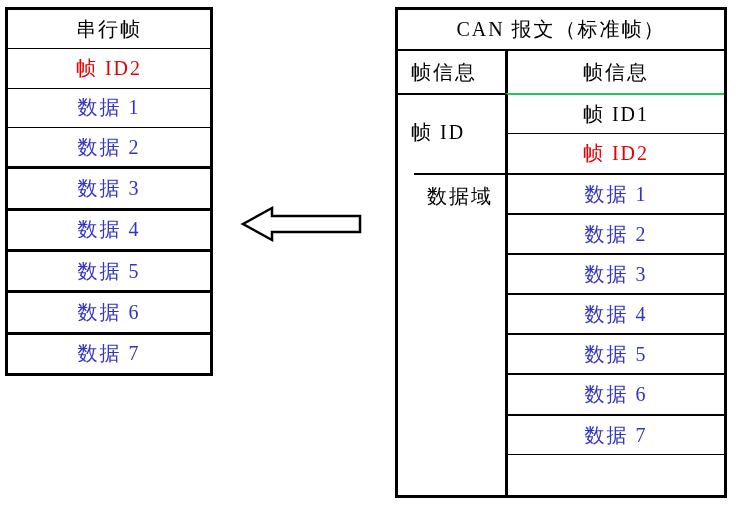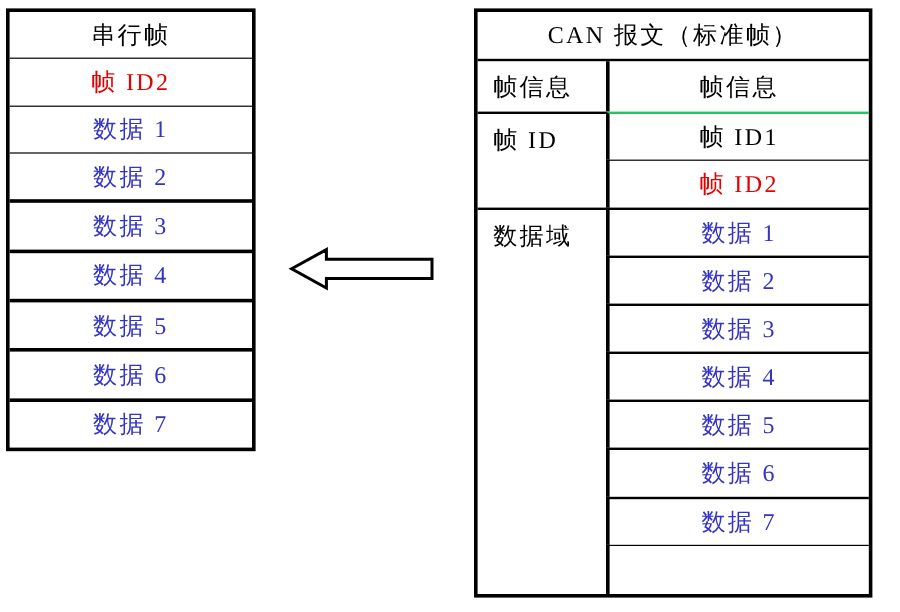--- a/index.html
+++ b/index.html
@@ -63,28 +63,28 @@
     justify-content: center;
     border-bottom: 2px solid #000;
   }
   .c-leftcol { padding-left: 13px; justify-content: flex-start; }
   .c-rightcol { border-left: 3px solid #000; justify-content: center; }
   .c-info-l { grid-column: 1; grid-row: 2; }
   .c-info-r { grid-column: 2; grid-row: 2; }
   .c-id-label {
     grid-column: 1; grid-row: 3 / 5;
     border-top: 2px solid #000;
-    align-items: flex-start; padding-top: 8px;
+    align-items: flex-start; padding-top: 24px;
   }
   .c-id1 { grid-column: 2; grid-row: 3; border-top: 2px solid #22c55e; align-items: center; }
   .c-id2 { grid-column: 2; grid-row: 4; border-top: 1px solid #000; }
   .c-data-label {
     grid-column: 1; grid-row: 5 / 13;
     border-top: 2px solid #000;
-    align-items: flex-start; padding-top: 8px;
+    align-items: flex-start; padding-top: 8px; margin-left: 16px;
   }
   .c-d  { grid-column: 2; border-top: 2px solid #000; }
   .c-d1 { grid-row: 5; }  .c-d2 { grid-row: 6; }  .c-d3 { grid-row: 7; }
   .c-d4 { grid-row: 8; }  .c-d5 { grid-row: 9; }  .c-d6 { grid-row: 10; }
   .c-d7 { grid-row: 11; }
   .c-empty { grid-column: 2; grid-row: 12; border-top: 1px solid #000; }
 
   
   .arrow-wrap {
     position: absolute;

